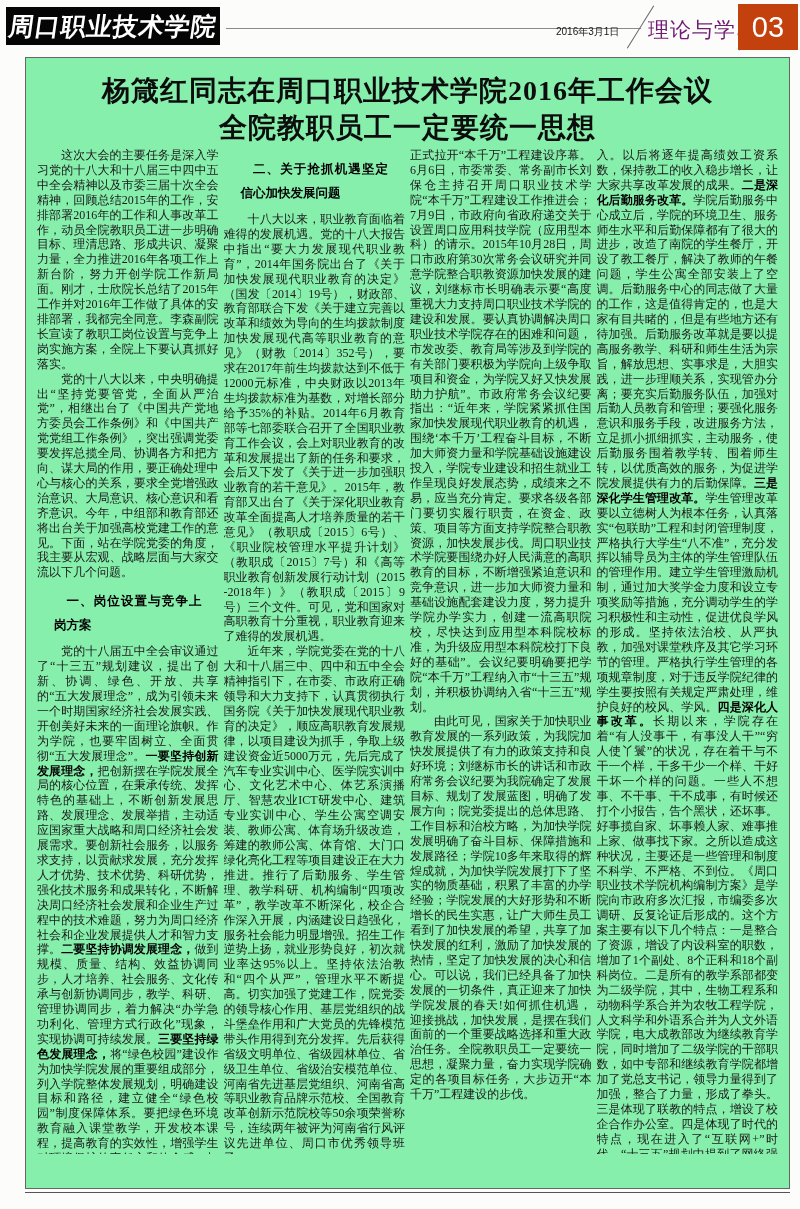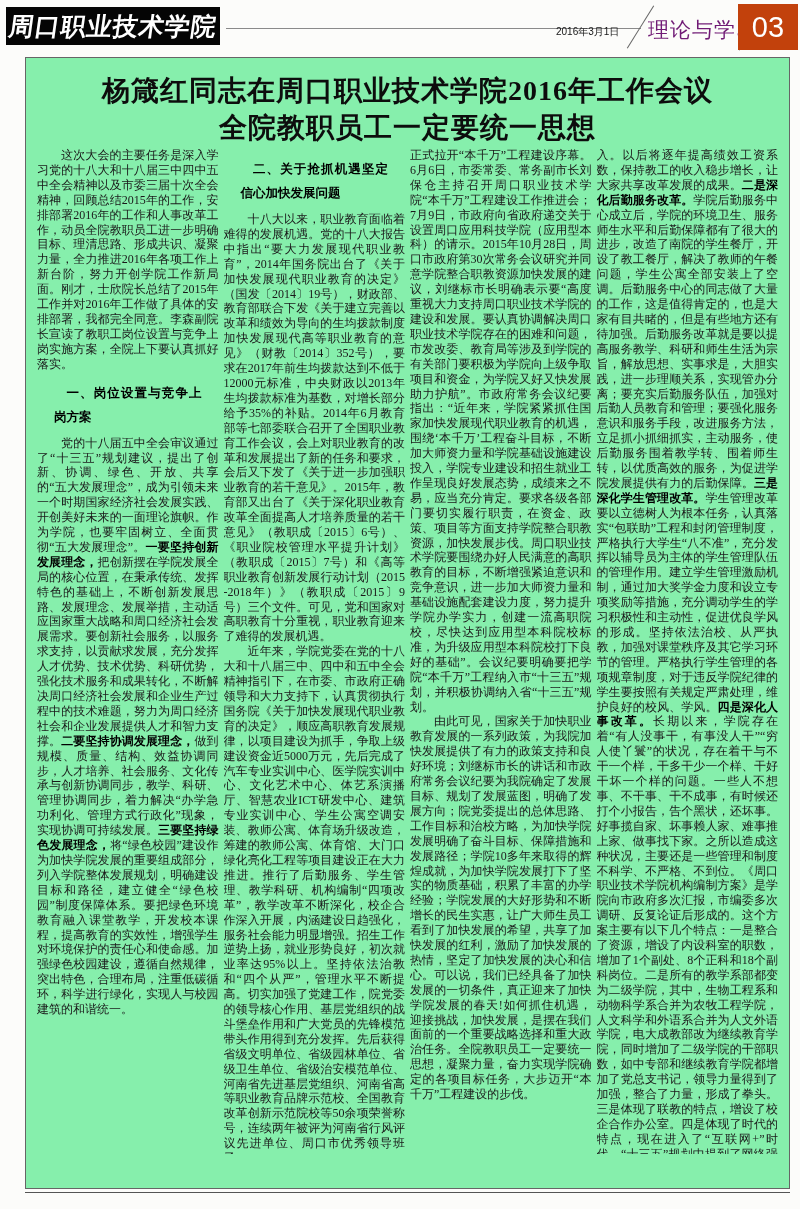--- a/index.html
+++ b/index.html
@@ -65,20 +65,21 @@
     <div class="pagenum">03</div>
   </div>
 
   <div class="frame-outer">
     <div class="frame">
       <div class="title">杨箴红同志在周口职业技术学院2016年工作会议</div>
       <div class="title" style="margin-top:0;">全院教职员工一定要统一思想</div>
       <div class="columns">
           <div class="col">
             <p class="para"><span>这次大会的主要任务是深入学习党的十八大和十八届三中四中五中全会精神以及市委三届十次全会精神，回顾总结2015年的工作，安排部署2016年的工作和人事改革工作，动员全院教职员工进一步明确目标、理清思路、形成共识、凝聚力量，全力推进2016年各项工作上新台阶，努力开创学院工作新局面。刚才，士欣院长总结了2015年工作并对2016年工作做了具体的安排部署，我都完全同意。李森副院长宣读了教职工岗位设置与竞争上岗实施方案，全院上下要认真抓好落实。</span></p>
+            <p class="para"><span>党的十八大以来，中央明确提出“坚持党要管党，全面从严治党”，相继出台了《中国共产党地方委员会工作条例》和《中国共产党党组工作条例》，突出强调党委要发挥总揽全局、协调各方和把方向、谋大局的作用，要正确处理中心与核心的关系，要求全党增强政治意识、大局意识、核心意识和看齐意识。今年，中组部和教育部还将出台关于加强高校党建工作的意见。下面，站在学院党委的角度，我主要从宏观、战略层面与大家交流以下几个问题。</span></p>
             <div class="sec-h">一、岗位设置与竞争上岗方案</div>
             <p class="para"><span>党的十八届五中全会审议通过了“十三五”规划建议，提出了创新、协调、绿色、开放、共享的“五大发展理念”，成为引领未来一个时期国家经济社会发展实践、开创美好未来的一面理论旗帜。作为学院，也要牢固树立、全面贯彻“五大发展理念”。</span><span class="b">一要坚持创新发展理念，</span><span>把创新摆在学院发展全局的核心位置，在秉承传统、发挥特色的基础上，不断创新发展思路、发展理念、发展举措，主动适应国家重大战略和周口经济社会发展需求。要创新社会服务，以服务求支持，以贡献求发展，充分发挥人才优势、技术优势、科研优势，强化技术服务和成果转化，不断解决周口经济社会发展和企业生产过程中的技术难题，努力为周口经济社会和企业发展提供人才和智力支撑。</span><span class="b">二要坚持协调发展理念，</span><span>做到规模、质量、结构、效益协调同步，人才培养、社会服务、文化传承与创新协调同步，教学、科研、管理协调同步，着力解决“办学急功利化、管理方式行政化”现象，实现协调可持续发展。</span><span class="b">三要坚持绿色发展理念，</span><span>将“绿色校园”建设作为加快学院发展的重要组成部分，列入学院整体发展规划，明确建设目标和路径，建立健全“绿色校园”制度保障体系。要把绿色环境教育融入课堂教学，开发校本课程，提高教育的实效性，增强学生对环境保护的责任心和使命感。加强绿色校园建设，遵循自然规律，突出特色，合理布局，注重低碳循环，科学进行绿化，实现人与校园建筑的和谐统一。</span></p>
           </div>
           <div class="col">
             <div class="sec-h">二、关于抢抓机遇坚定信心加快发展问题</div>
             <p class="para"><span>十八大以来，职业教育面临着难得的发展机遇。党的十八大报告中指出“要大力发展现代职业教育”，2014年国务院出台了《关于加快发展现代职业教育的决定》（国发〔2014〕19号），财政部、教育部联合下发《关于建立完善以改革和绩效为导向的生均拨款制度加快发展现代高等职业教育的意见》（财教〔2014〕352号），要求在2017年前生均拨款达到不低于12000元标准，中央财政以2013年生均拨款标准为基数，对增长部分给予35%的补贴。2014年6月教育部等七部委联合召开了全国职业教育工作会议，会上对职业教育的改革和发展提出了新的任务和要求，会后又下发了《关于进一步加强职业教育的若干意见》。2015年，教育部又出台了《关于深化职业教育改革全面提高人才培养质量的若干意见》（教职成〔2015〕6号）、《职业院校管理水平提升计划》（教职成〔2015〕7号）和《高等职业教育创新发展行动计划（2015-2018年）》（教职成〔2015〕9号）三个文件。可见，党和国家对高职教育十分重视，职业教育迎来了难得的发展机遇。</span></p>
             <p class="para"><span>近年来，学院党委在党的十八大和十八届三中、四中和五中全会精神指引下，在市委、市政府正确领导和大力支持下，认真贯彻执行国务院《关于加快发展现代职业教育的决定》，顺应高职教育发展规律，以项目建设为抓手，争取上级建设资金近5000万元，先后完成了汽车专业实训中心、医学院实训中心、文化艺术中心、体艺系演播厅、智慧农业ICT研发中心、建筑专业实训中心、学生公寓空调安装、教师公寓、体育场升级改造，筹建的教师公寓、体育馆、大门口绿化亮化工程等项目建设正在大力推进。推行了后勤服务、学生管理、教学科研、机构编制“四项改革”，教学改革不断深化，校企合作深入开展，内涵建设日趋强化，服务社会能力明显增强。招生工作逆势上扬，就业形势良好，初次就业率达95%以上。坚持依法治教和“四个从严”，管理水平不断提高。切实加强了党建工作，院党委的领导核心作用、基层党组织的战斗堡垒作用和广大党员的先锋模范带头作用得到充分发挥。先后获得省级文明单位、省级园林单位、省级卫生单位、省级治安模范单位、河南省先进基层党组织、河南省高等职业教育品牌示范校、全国教育改革创新示范院校等50余项荣誉称号，连续两年被评为河南省行风评议先进单位、周口市优秀领导班子。</span></p>
           </div>
           <div class="col">
             <p class="para cont"><span>正式拉开“本千万”工程建设序幕。6月6日，市委常委、常务副市长刘保仓主持召开周口职业技术学院“本千万”工程建设工作推进会；7月9日，市政府向省政府递交关于设置周口应用科技学院（应用型本科）的请示。2015年10月28日，周口市政府第30次常务会议研究并同意学院整合职教资源加快发展的建议，刘继标市长明确表示要“高度重视大力支持周口职业技术学院的建设和发展。要认真协调解决周口职业技术学院存在的困难和问题，市发改委、教育局等涉及到学院的有关部门要积极为学院向上级争取项目和资金，为学院又好又快发展助力护航”。市政府常务会议纪要指出：“近年来，学院紧紧抓住国家加快发展现代职业教育的机遇，围绕‘本千万’工程奋斗目标，不断加大师资力量和学院基础设施建设投入，学院专业建设和招生就业工作呈现良好发展态势，成绩来之不易，应当充分肯定。要求各级各部门要切实履行职责，在资金、政策、项目等方面支持学院整合职教资源，加快发展步伐。周口职业技术学院要围绕办好人民满意的高职教育的目标，不断增强紧迫意识和竞争意识，进一步加大师资力量和基础设施配套建设力度，努力提升学院办学实力，创建一流高职院校，尽快达到应用型本科院校标准，为升级应用型本科院校打下良好的基础”。会议纪要明确要把学院“本千万”工程纳入市“十三五”规划，并积极协调纳入省“十三五”规划。</span></p>

